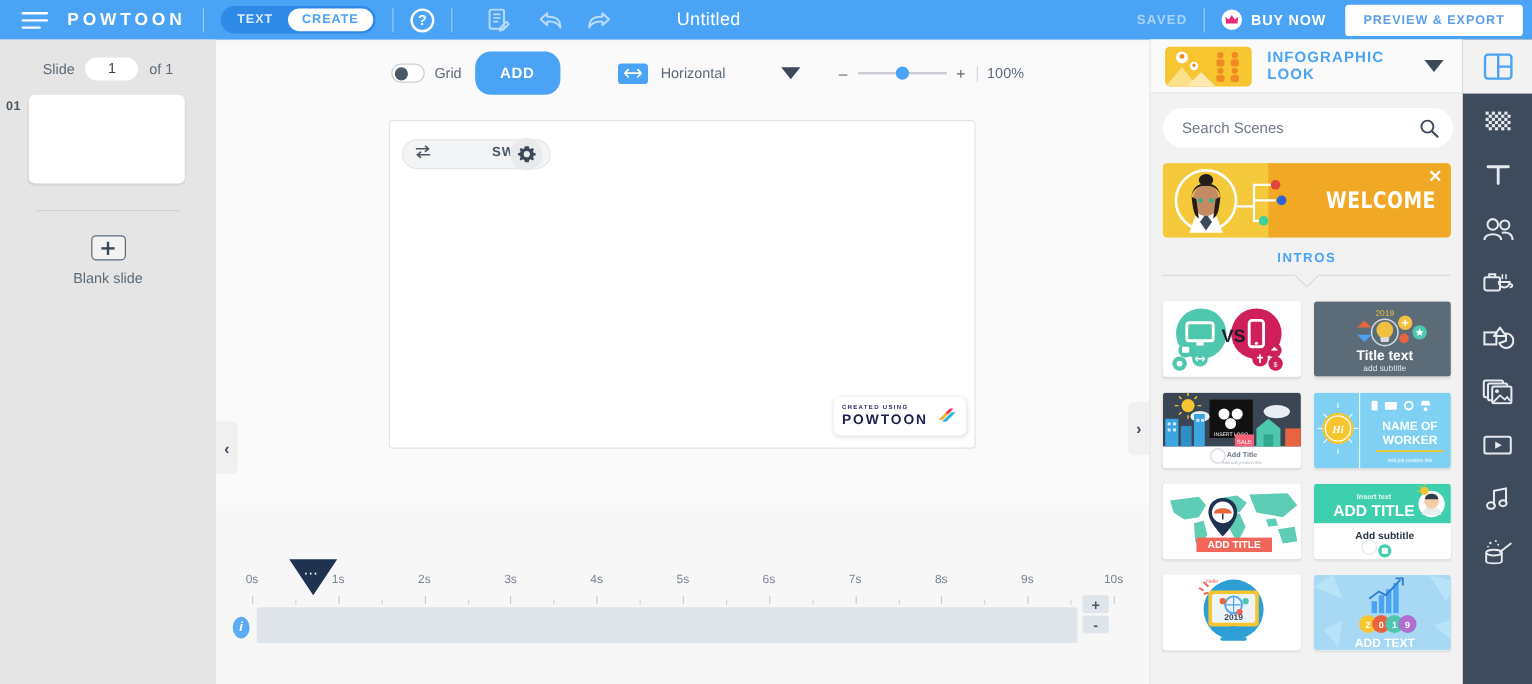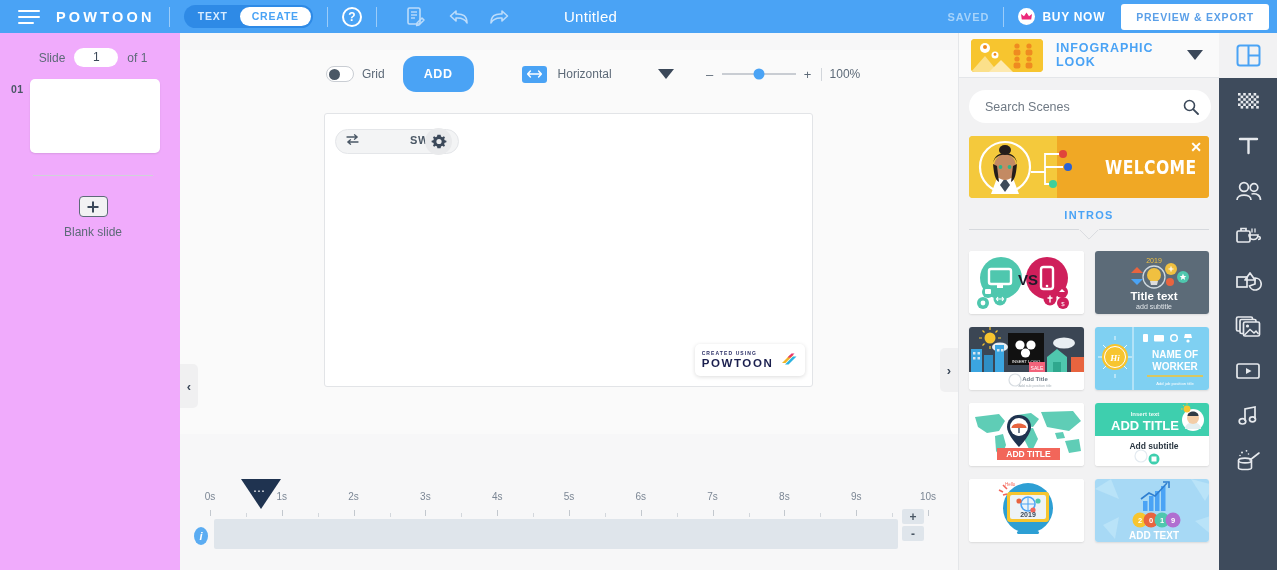--- a/index.html
+++ b/index.html
@@ -60,22 +60,21 @@
   .buynow .lbl { color: #fff; font-size: 12px; font-weight: bold; letter-spacing: .7px; }
   .preview {
     margin-left: 16px; background: #fff; color: #5a9fe8; font-size: 10.5px;
     font-weight: bold; letter-spacing: .8px; padding: 7px 15px; border-radius: 3px;
     cursor: pointer; border: none;
   }
 
   
   .slides-panel {
     position: absolute; left: 0; top: 33px; width: 180px; height: 537px;
-    background: #f0abfc;
-    padding-left: 6px;
+    background: #e5e5e5;
   }
   .slide-counter {
     display: flex; align-items: center; justify-content: center;
     gap: 9px; padding-top: 15px; font-size: 12px; color: #5d6a78;
   }
   .slide-num-box {
     background: #fff; border-radius: 10px; width: 44px; height: 19px;
     text-align: center; line-height: 19px; font-size: 12px; color: #3b4859;
     border: none; outline: none; font-family: "Liberation Sans", sans-serif;
   }
@@ -98,38 +97,38 @@
   }
   .blank-plus:before, .blank-plus:after {
     content:""; position: absolute; background: #3b4859;
   }
   .blank-plus:before { left: 50%; top: 50%; width: 11px; height: 2px; transform: translate(-50%,-50%); }
   .blank-plus:after  { left: 50%; top: 50%; width: 2px; height: 11px; transform: translate(-50%,-50%); }
   .blank-label { margin-top: 8px; font-size: 12px; color: #5d6a78; }
 
   
   .stage {
-    position: absolute; left: 180px; top: 50px; width: 778px; height: 384px;
+    position: absolute; left: 180px; top: 37px; width: 778px; height: 384px;
     background: #fafafa;
   }
   .toolbar {
     display: flex; align-items: center; height: 48px; padding-left: 146px;
     position: relative;
   }
   .switch {
     width: 28px; height: 16px; border-radius: 8px; background: #fff;
     border: 1px solid #c9cdd3; position: relative; cursor: pointer;
   }
   .switch .knob {
     position: absolute; left: 2px; top: 1.5px; width: 11px; height: 11px;
     border-radius: 50%; background: #4a5765;
   }
   .tb-label { margin-left: 8px; font-size: 12px; color: #5d6a78; }
   .add-btn {
-    margin-left: 18px; background: #4aa3f5; color: #fff; border: none;
+    margin-left: 11px; background: #4aa3f5; color: #fff; border: none;
     font-size: 12.5px; font-weight: bold; letter-spacing: .6px;
     padding: 11px 21px; border-radius: 13px; cursor: pointer;
     font-family: "Liberation Sans", sans-serif;
   }
   .orient-badge {
     margin-left: 48px; width: 25px; height: 17px; border-radius: 3px;
     background: #4aa3f5; display: flex; align-items: center; justify-content: center;
     cursor: pointer;
   }
   .orient-name { margin-left: 11px; font-size: 12px; color: #5d6a78; }

